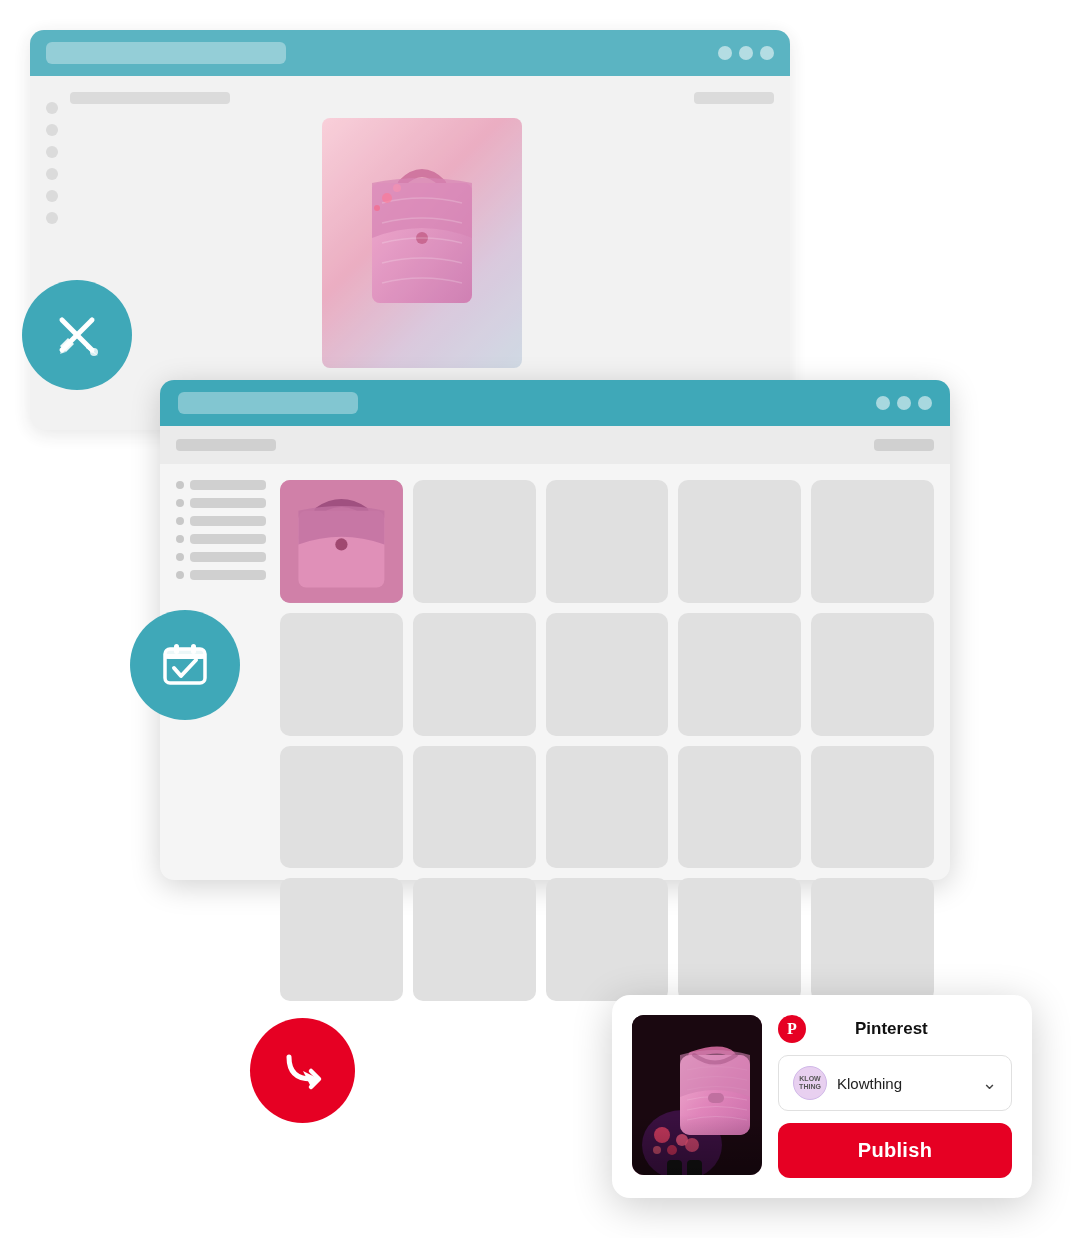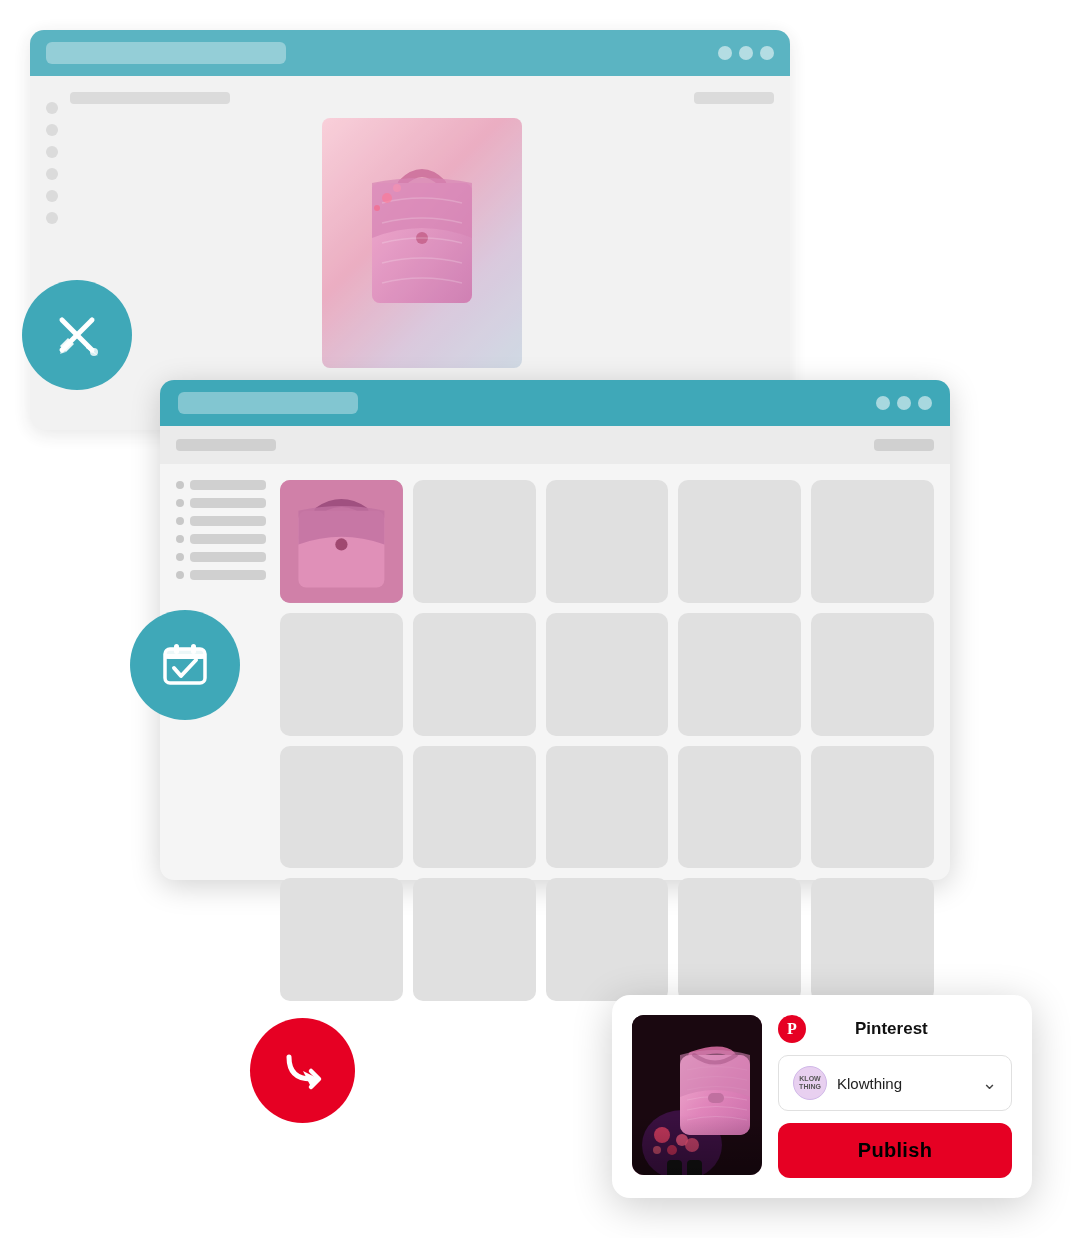--- a/index.html
+++ b/index.html
@@ -293,21 +293,21 @@
       font-size: 15px;
       font-weight: 500;
       color: #222;
     }
     .chevron-icon {
       font-size: 18px;
       color: #444;
     }
     .publish-btn {
       background: #e60023;
-      color: #000000;
+      color: #ffffff;
       border: none;
       border-radius: 12px;
       padding: 16px;
       font-size: 20px;
       font-weight: 700;
       cursor: pointer;
       text-align: center;
       width: 100%;
       letter-spacing: 0.3px;
     }

